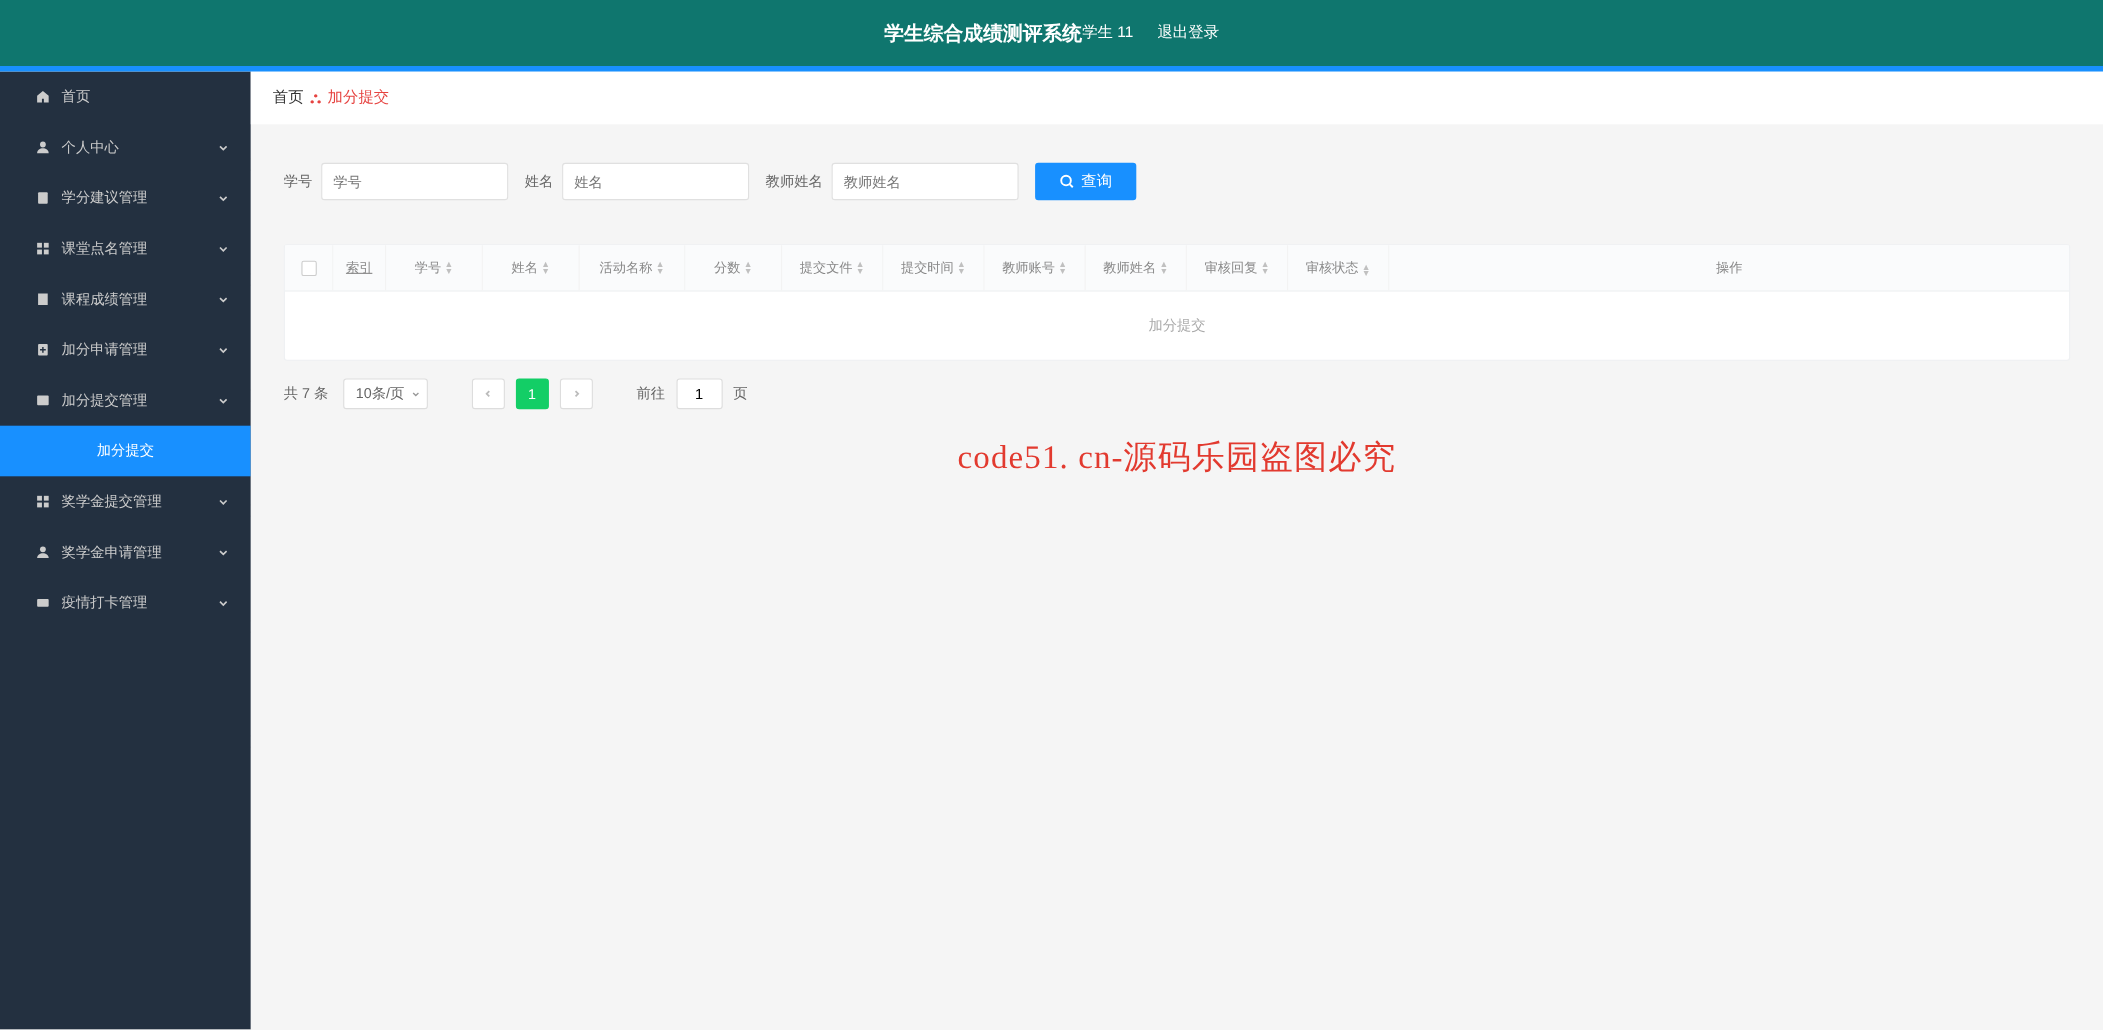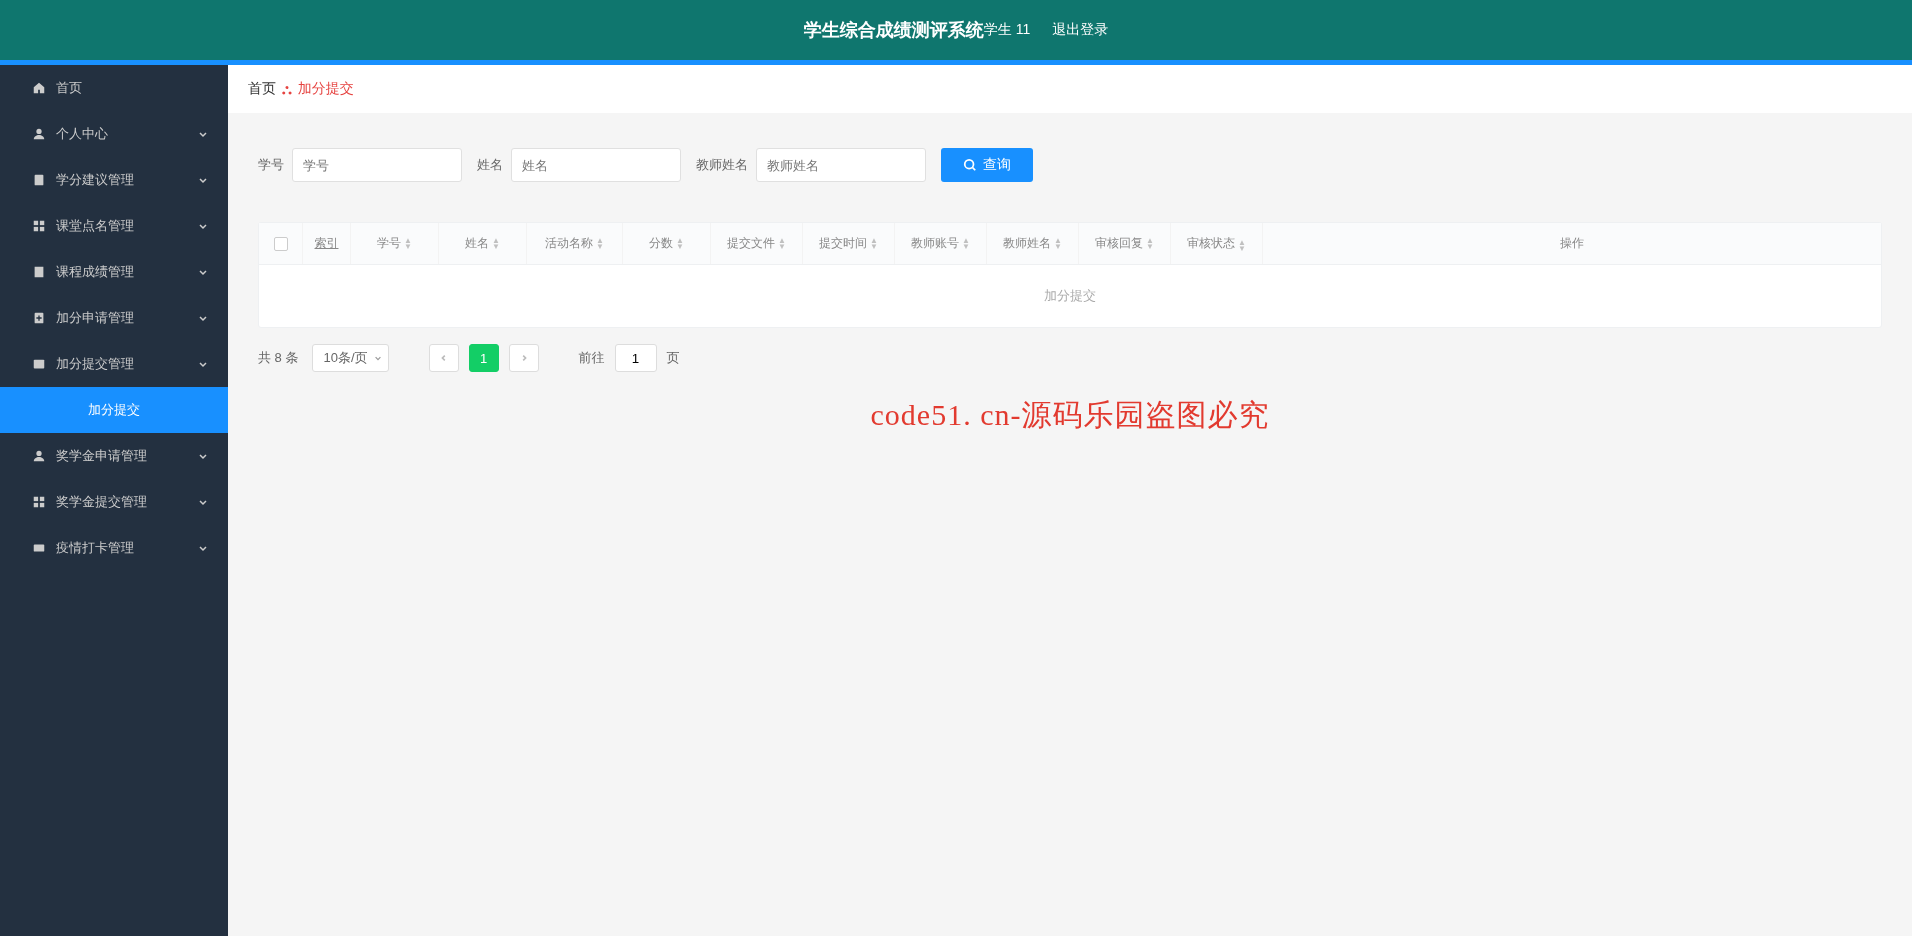--- a/index.html
+++ b/index.html
@@ -264,43 +264,43 @@
     </div>
     <div class="side-item active">
       <span class="side-left">
         <span>加分提交</span>
       </span>
     </div>
     <div class="side-item">
       <span class="side-left">
         <span class="side-icon">
             <svg viewBox="0 0 16 16" fill="currentColor">
-              <circle cx="8" cy="5" r="3"></circle>
-              <path d="M2 14c0-3 3-5 6-5s6 2 6 5z"></path>
-            </svg>
-          </span>
-        <span>奖学金申请管理</span>
-      </span>
-      <span class="chev">
-          <svg viewBox="0 0 10 10" fill="none" stroke="currentColor" stroke-width="1.5">
-            <path d="M2 4l3 3 3-3"></path>
-          </svg>
-        </span>
-    </div>
-    <div class="side-item">
-      <span class="side-left">
-        <span class="side-icon">
-            <svg viewBox="0 0 16 16" fill="currentColor">
               <rect x="2" y="2" width="5" height="5"></rect>
               <rect x="9" y="2" width="5" height="5"></rect>
               <rect x="2" y="9" width="5" height="5"></rect>
               <rect x="9" y="9" width="5" height="5"></rect>
             </svg>
           </span>
         <span>奖学金提交管理</span>
+      </span>
+      <span class="chev">
+          <svg viewBox="0 0 10 10" fill="none" stroke="currentColor" stroke-width="1.5">
+            <path d="M2 4l3 3 3-3"></path>
+          </svg>
+        </span>
+    </div>
+    <div class="side-item">
+      <span class="side-left">
+        <span class="side-icon">
+            <svg viewBox="0 0 16 16" fill="currentColor">
+              <circle cx="8" cy="5" r="3"></circle>
+              <path d="M2 14c0-3 3-5 6-5s6 2 6 5z"></path>
+            </svg>
+          </span>
+        <span>奖学金申请管理</span>
       </span>
       <span class="chev">
           <svg viewBox="0 0 10 10" fill="none" stroke="currentColor" stroke-width="1.5">
             <path d="M2 4l3 3 3-3"></path>
           </svg>
         </span>
     </div>
     <div class="side-item">
       <span class="side-left">
         <span class="side-icon">
@@ -399,21 +399,21 @@
               <span class="sort-arrows">▲<br>▼</span>
             </div>
           <div class="th th-ops">
               <span>操作</span>
             </div>
         </div>
         <div class="empty-row">加分提交</div>
       </div>
 
       <div class="pager">
-        <span class="pager-total">共 8 条</span>
+        <span class="pager-total">共 7 条</span>
         <span class="pager-select">
           <span>10条/页</span>
           <span style="position:absolute;right:6px;">
               <svg width="8" height="8" viewBox="0 0 10 10" fill="none" stroke="#999" stroke-width="1.5">
                 <path d="M2 4l3 3 3-3"></path>
               </svg>
             </span>
         </span>
         <span style="width:20px;"></span>
         <span class="pager-btn">

